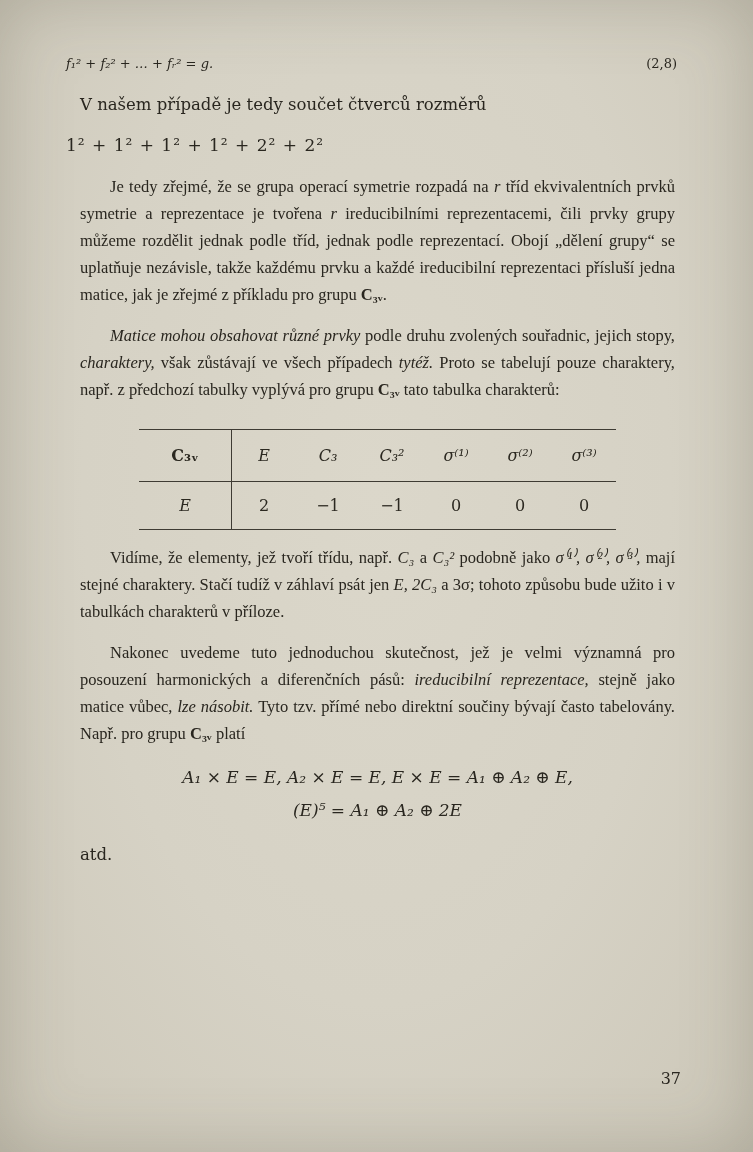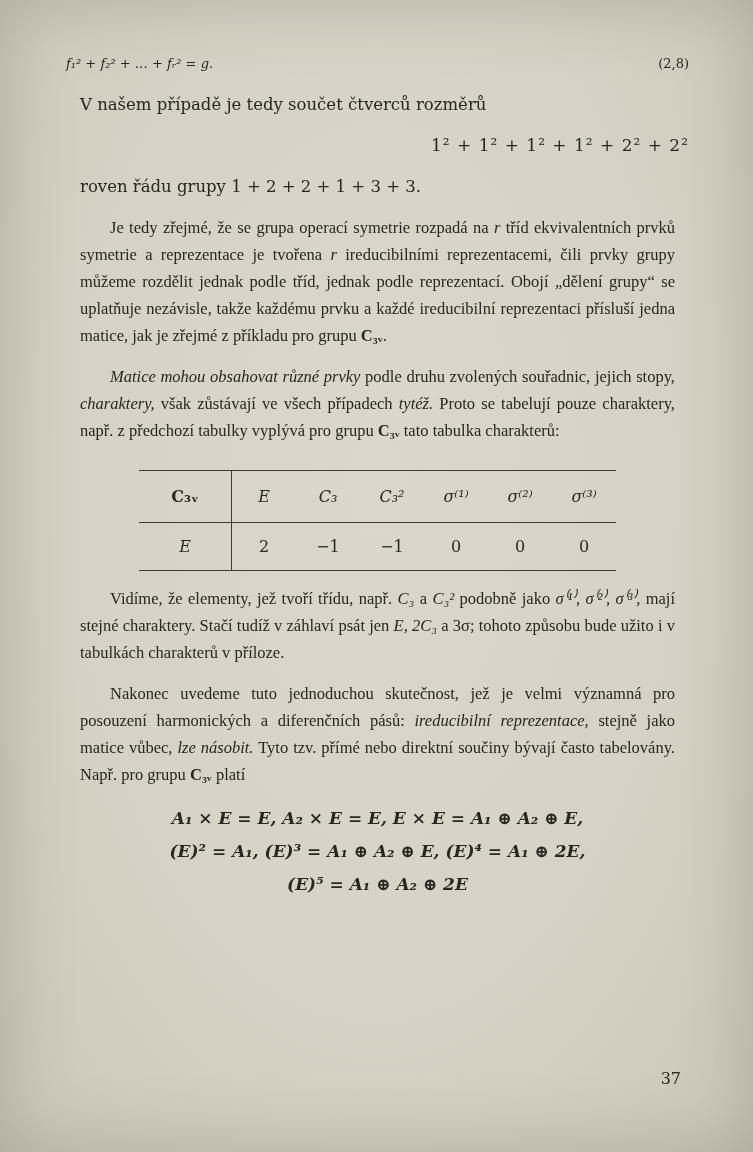--- a/index.html
+++ b/index.html
@@ -20,30 +20,30 @@
     line-height: 27px;
   }
   .eq-top {
     position: relative;
     text-align: left;
     font-style: italic;
     font-size: 13px;
     margin: 4px 0 14px 0;
   }
   .eq-top .eq-num {
-    position: absolute; right: 0; top: 0;
+    position: absolute; right: 12px; top: 0;
     font-style: normal;
   }
   p.body-text {
     margin: 14px;
     text-align: justify;
   }
   p.indent { text-indent: 30px; font-family: Liberation Serif, serif; }
   .center-formula {
-    text-align: right;
+    text-align: left;
     margin: 9px 0 10px 0;
     font-size: 17px;
     letter-spacing: 1px;
   }
   .seg-italic { font-style: italic; }
   .seg-bold { font-weight: bold; }
   table.char-table {
     margin: 26px auto 0 auto;
     border-collapse: collapse;
     border-top: 1.5px solid #3e3b33;
@@ -68,21 +68,21 @@
   table.char-table thead .stub { font-weight: bold; font-style: normal; }
   table.char-table thead th { font-style: italic; }
   table.char-table tbody .stub { font-style: italic; }
   table.char-table td { width: 48px; }
   table.char-table tbody tr:first-child td, table.char-table tbody tr:first-child th { padding-top: 10px; }
   table.char-table tbody tr:last-child td, table.char-table tbody tr:last-child th { padding-bottom: 10px; }
   .after-table { margin-top: 28px; }
   .eq-block {
     text-align: center;
     font-style: italic;
-    font-weight: bold;
+    font-weight: normal;
     font-size: 17px;
     line-height: 33px;
     margin: 12px 0 6px 0;
   }
   .page-number {
     position: absolute;
     right: 72px; bottom: 60px;
     font-size: 16px;
   }
 </style>
@@ -90,21 +90,20 @@
 <body>
 
 <div class="page">
 
   <div class="eq-top"><span>f₁² + f₂² + … + fᵣ² = g.</span><span class="eq-num">(2,8)</span></div>
 
   <p class="body-text">V našem případě je tedy součet čtverců rozměrů</p>
 
   <div class="center-formula">1² + 1² + 1² + 1² + 2² + 2²</div>
 
-  <p class="body-text">roven řádu grupy 1 + 2 + 2 + 1 + 3 + 3.</p>
 
   <p class="body-text indent"><span>Je tedy zřejmé, že se grupa operací symetrie rozpadá na </span><span class="seg-italic">r</span><span> tříd ekvivalentních prvků symetrie a reprezentace je tvořena </span><span class="seg-italic">r</span><span> ireducibilními reprezentacemi, čili prvky grupy můžeme rozdělit jednak podle tříd, jednak podle reprezentací. Obojí „dělení grupy“ se uplatňuje nezávisle, takže každému prvku a každé ireducibilní reprezentaci přísluší jedna matice, jak je zřejmé z příkladu pro grupu </span><span class="seg-bold">C₃ᵥ</span><span>.</span></p>
 
   <p class="body-text indent"><span class="seg-italic">Matice mohou obsahovat různé prvky</span><span> podle druhu zvolených souřadnic, jejich stopy, </span><span class="seg-italic">charaktery,</span><span> však zůstávají ve všech případech </span><span class="seg-italic">tytéž.</span><span> Proto se tabelují pouze charaktery, např. z předchozí tabulky vyplývá pro grupu </span><span class="seg-bold">C₃ᵥ</span><span> tato tabulka charakterů:</span></p>
 
   <table class="char-table">
     <thead>
       <tr>
         <th class="stub">C₃ᵥ</th>
         <th>E</th>
@@ -127,21 +126,21 @@
       </tr>
     </tbody>
   </table>
 
   <p class="body-text indent after-table"><span>Vidíme, že elementy, jež tvoří třídu, např. </span><span class="seg-italic">C₃</span><span> a </span><span class="seg-italic">C₃²</span><span> podobně jako </span><span class="seg-italic">σ⁽¹⁾, σ⁽²⁾, σ⁽³⁾,</span><span> mají stejné charaktery. Stačí tudíž v záhlaví psát jen </span><span class="seg-italic">E, 2C₃</span><span> a 3σ; tohoto způsobu bude užito i v tabulkách charakterů v příloze.</span></p>
 
   <p class="body-text indent"><span>Nakonec uvedeme tuto jednoduchou skutečnost, jež je velmi významná pro posouzení harmonických a diferenčních pásů: </span><span class="seg-italic">ireducibilní reprezentace,</span><span> stejně jako matice vůbec, </span><span class="seg-italic">lze násobit.</span><span> Tyto tzv. přímé nebo direktní součiny bývají často tabelovány. Např. pro grupu </span><span class="seg-bold">C₃ᵥ</span><span> platí</span></p>
 
   <div class="eq-block">
     <div>A₁ × E = E,  A₂ × E = E,  E × E = A₁ ⊕ A₂ ⊕ E,</div>
-    <div>(E)² = A₁,  (E)³ = A₁ ⊕ A₂ ⊕ E,  (E)⁴ = A₁ ⊕ 2E,</div>
     <div>(E)⁵ = A₁ ⊕ A₂ ⊕ 2E</div>
   </div>
 
+  <p class="body-text">atd.</p>
 
 
   <div class="page-number">37</div>
 
 </div>
 
 </body></html>

